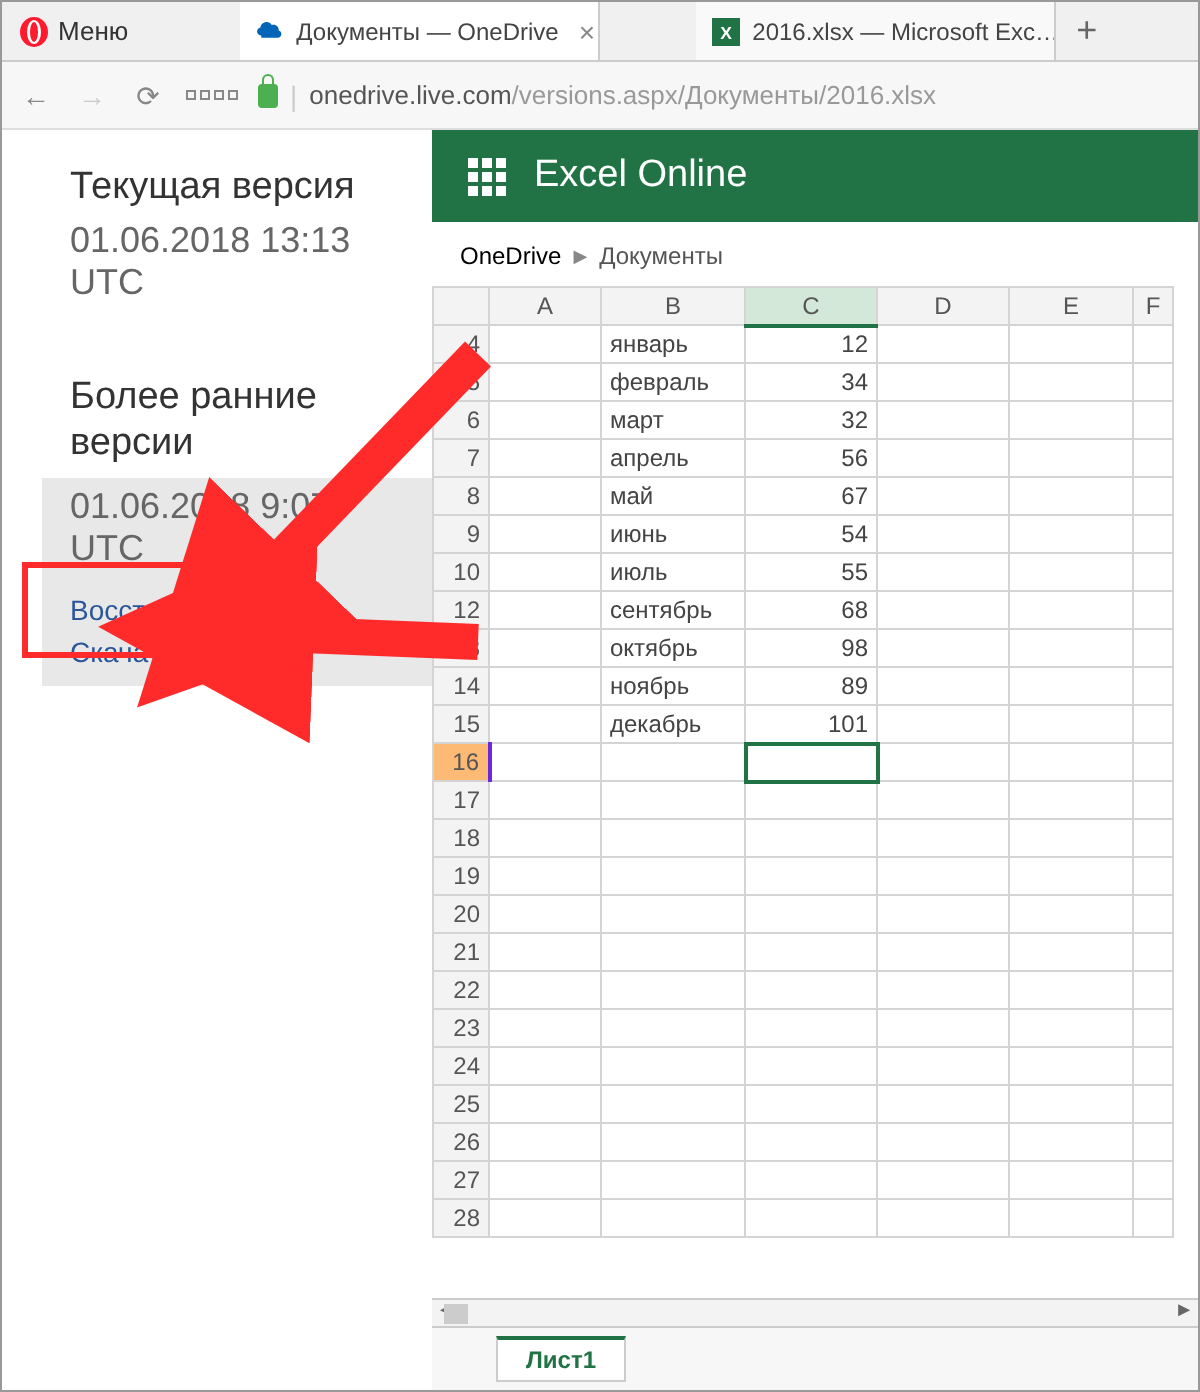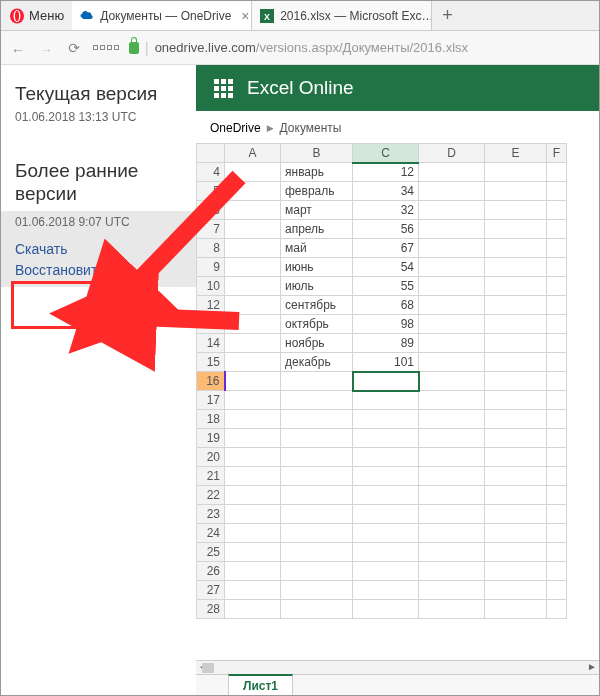--- a/index.html
+++ b/index.html
@@ -2,43 +2,43 @@
 <html><head>
 <meta charset="utf-8">
 <style>
   * { box-sizing: border-box; margin: 0; padding: 0; font-family: "Segoe UI", Arial, sans-serif; }
   body { width: 600px; height: 696px; background: #fff; overflow: hidden; position: relative; border:1px solid #999;}
   
   
   .tabbar { height: 30px; background: #f0f0f0; display: flex; align-items: center; border-bottom: 1px solid #ccc; }
   .opera-menu { display: flex; align-items: center; gap: 4px; padding: 0 8px; font-size: 13px; color:#333; }
   .opera-o { width:16px; height:16px; }
-  .tab { display: flex; align-items: center; gap: 6px; background: #fff; border-right: 1px solid #ccc; height: 100%; padding: 0 8px; font-size: 12px; color:#444; max-width:180px; white-space: nowrap; overflow:hidden; }
+  .tab { display: flex; align-items: center; gap: 6px; background: #fff; border-right: 1px solid #ccc; height: 100%; padding: 0 8px; font-size: 12px; color:#444; max-width:180px; white-space: nowrap; overflow:hidden;margin-left:48px; }
   .tab .fav { width:14px; height:14px; flex:none; }
   .tab .close { font-size: 14px; color:#888; margin-left:4px; }
   .newtab { padding: 0 10px; font-size:18px; color:#666; }
   
   .addrbar { height: 34px; background: #f7f7f7; display: flex; align-items: center; gap: 10px; padding: 0 8px; border-bottom: 1px solid #ddd; font-size:14px; color:#888; }
   .addrbar .navbtn { width:18px; text-align:center; color:#888; }
   .addrbar .speed { display:flex; gap:2px; }
   .addrbar .speed div{ width:5px; height:5px; border:1px solid #888;}
   .url { display:flex; align-items:center; gap:6px; flex:1; }
   .lock { width:10px; height:12px; background:#4caf50; border-radius:2px; position:relative; }
   .lock::before{ content:""; position:absolute; top:-5px; left:2px; width:4px; height:4px; border:1px solid #4caf50; border-radius:3px 3px 0 0; border-bottom:none;}
   .url-sep{ color:#ccc;}
   .url-text{ color:#999; font-size:13px;}
   .url-host{ color:#555;}
   
   
   .page { display:flex; height: calc(100% - 64px); }
   
   
-  .sidebar { width: 195px; padding: 18px 14px; color:#333; position:relative;}
+  .sidebar { width: 195px; padding: 18px 14px; color:#333; position:relative;margin-left:20px;}
   .sec-title { font-size: 19px; font-weight: 300; color:#333; margin-bottom:4px; line-height:1.2;}
-  .timestamp { font-size: 12px; color:#666; }
+  .timestamp { font-size: 18px; color:#666; }
   .sec2 { margin-top: 36px; }
   .selected-version { background:#e8e8e8; margin: 0 -14px; padding: 4px 14px 6px; margin-top:6px;}
   .action-links { margin-top: 10px; }
   .action-links a { display:block; color:#2b579a; font-size:14px; text-decoration:none; line-height:1.5; }
   .highlight-box { border:3px solid #ff2a2a; position:absolute; pointer-events:none; }
 
   
   .excel { flex:1; display:flex; flex-direction:column; border-left: none; }
   .excel-header { background:#217346; color:#fff; height:46px; display:flex; align-items:center; padding:0 18px; gap:14px; }
   .waffle { display:grid; grid-template-columns:repeat(3,5px); grid-template-rows:repeat(3,5px); gap:2px;}
@@ -53,21 +53,21 @@
   table { border-collapse: collapse; font-size:12px; color:#444; table-layout:fixed;}
   th, td { border:1px solid #d4d4d4; height:19px; padding:0 4px; background:#fff;}
   th { background:#f3f3f3; font-weight:normal; text-align:center; color:#555;}
   th.rowhead { width:28px; text-align:right; padding-right:4px;}
   th.sel-col { background:#d3e8d9; border-bottom:2px solid #217346;}
   th.sel-row { background:#fdba74; border-right:2px solid #6d28d9;}
   td.colA{width:56px;} td.colB{width:72px; text-align:left;} td.colC{width:66px; text-align:right;} td.colD{width:66px;} td.colE{width:62px;} td.colF{width:20px;}
   th.chA{width:56px;} th.chB{width:72px;} th.chC{width:66px;} th.chD{width:66px;} th.chE{width:62px;} th.chF{width:20px;}
   .active-cell { outline:2px solid #217346; outline-offset:-1px; position:relative;}
   
-  .sheet-tabs { height:21px; border-top:1px solid #ccc; display:flex; align-items:center; padding-left:32px; font-size:12px; background:#f7f7f7;text-align:right;}
+  .sheet-tabs { height:32px; border-top:1px solid #ccc; display:flex; align-items:center; padding-left:32px; font-size:12px; background:#f7f7f7;text-align:right;}
   .sheet-tab { border:1px solid #ccc; border-top:2px solid #217346; background:#fff; padding:3px 14px; font-weight:bold; color:#217346;}
   .hscroll { height:14px; border-top:1px solid #ccc; background:#f3f3f3; position:relative;}
   .hscroll .thumb{ position:absolute; left:6px; top:2px; height:10px; width:12px; background:#ccc;}
   .hscroll .arrL, .hscroll .arrR{ position:absolute; top:0; font-size:10px; color:#666; padding:0 2px;}
   .hscroll .arrL{left:0;} .hscroll .arrR{right:0;}
 </style>
 </head>
 <body>
 
 <div class="tabbar">
@@ -118,22 +118,22 @@
 
   <div class="sidebar">
     <div class="sec-title">Текущая версия</div>
     <div class="timestamp">01.06.2018 13:13 UTC</div>
 
     <div class="sec2">
       <div class="sec-title">Более ранние версии</div>
       <div class="selected-version">
         <div class="timestamp">01.06.2018 9:07 UTC</div>
         <div class="action-links">
+          <a href="#">Восстановить</a>
           <a href="#">Скачать</a>
-          <a href="#">Восстановить</a>
         </div>
       </div>
     </div>
   </div>
 
   <div class="excel">
     <div class="excel-header">
       <div class="waffle">
           <div></div>
           <div></div>

